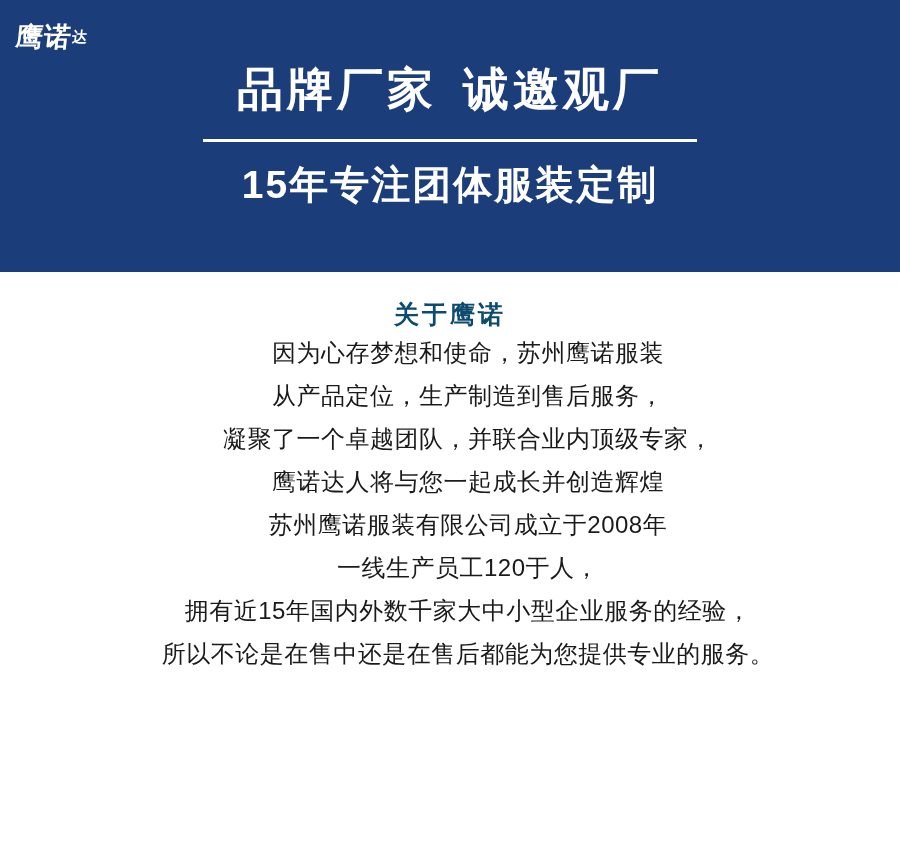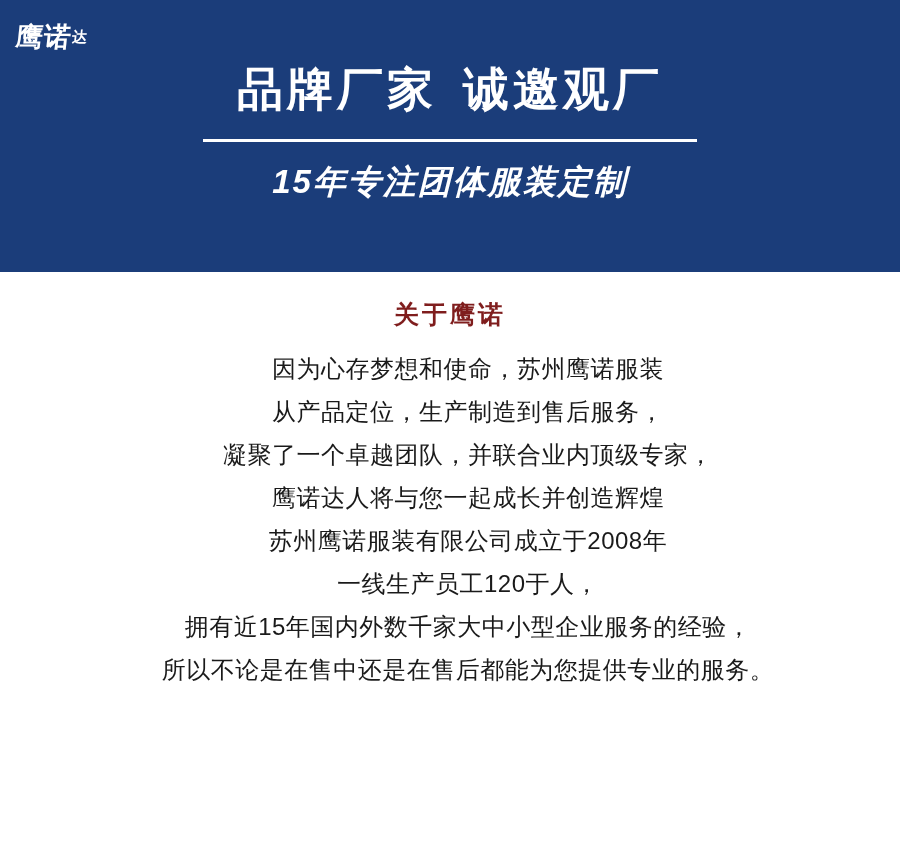--- a/index.html
+++ b/index.html
@@ -82,43 +82,41 @@
 
   .banner-rule {
     width: 494px;
     height: 3px;
     background: #ffffff;
     margin: 22px 0 20px 0;
   }
 
   .banner-subtitle {
     color: #ffffff;
-    font-size: 33px;
+    font-size: 39px;
     font-weight: bold;
     letter-spacing: 2px;
     line-height: 1.2;
     white-space: nowrap;
     text-align: center;
-    font-style: italic;
   }
 
   
   .about {
     width: 900px;
     padding-top: 26px;
     box-sizing: border-box;
     text-align: center;
   }
 
   .about-heading {
-    color: #7f1d1d;
+    color: #0c4a6e;
     font-size: 25px;
     font-weight: bold;
     letter-spacing: 3px;
-    margin-bottom: 16px;
   }
 
   .about-body {
     color: #1a1a1a;
     font-size: 24px;
     line-height: 43px;
     letter-spacing: 0.5px;
   }
   .about-line {
     white-space: nowrap;

